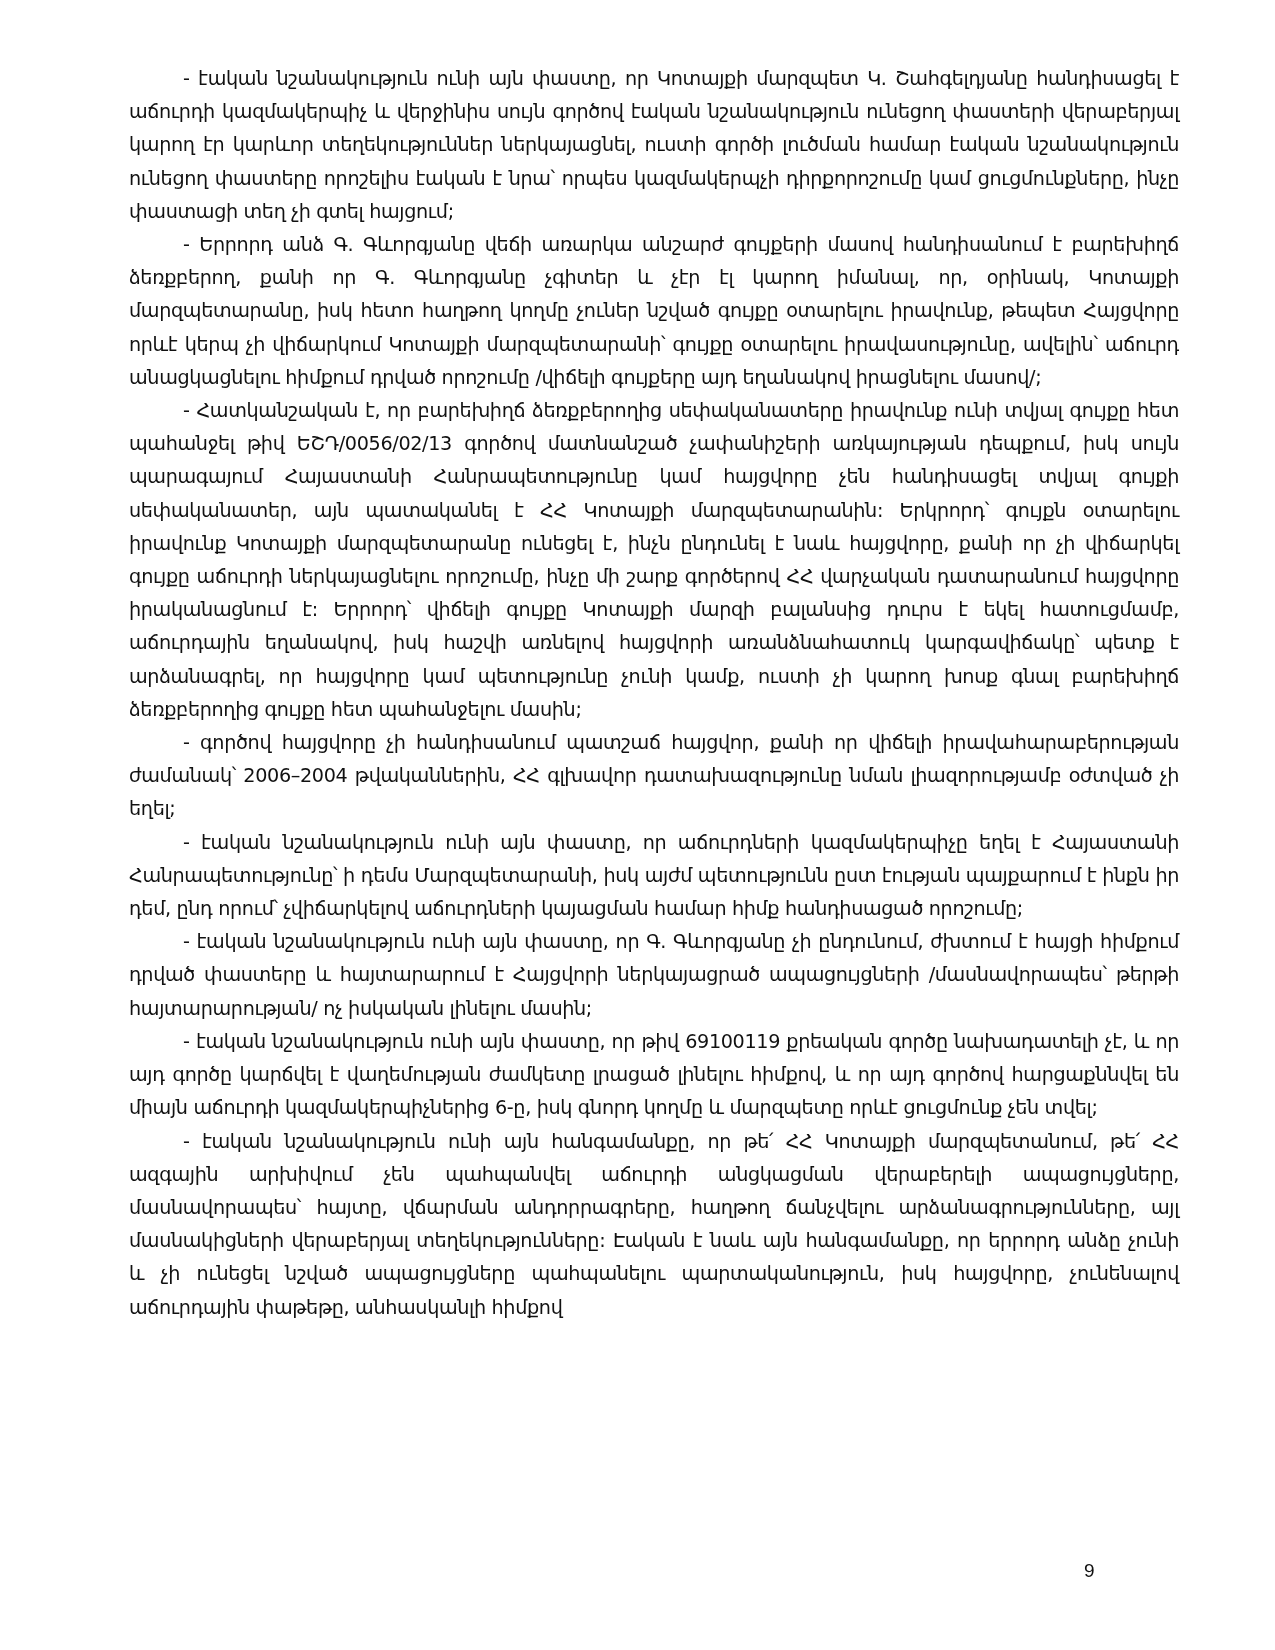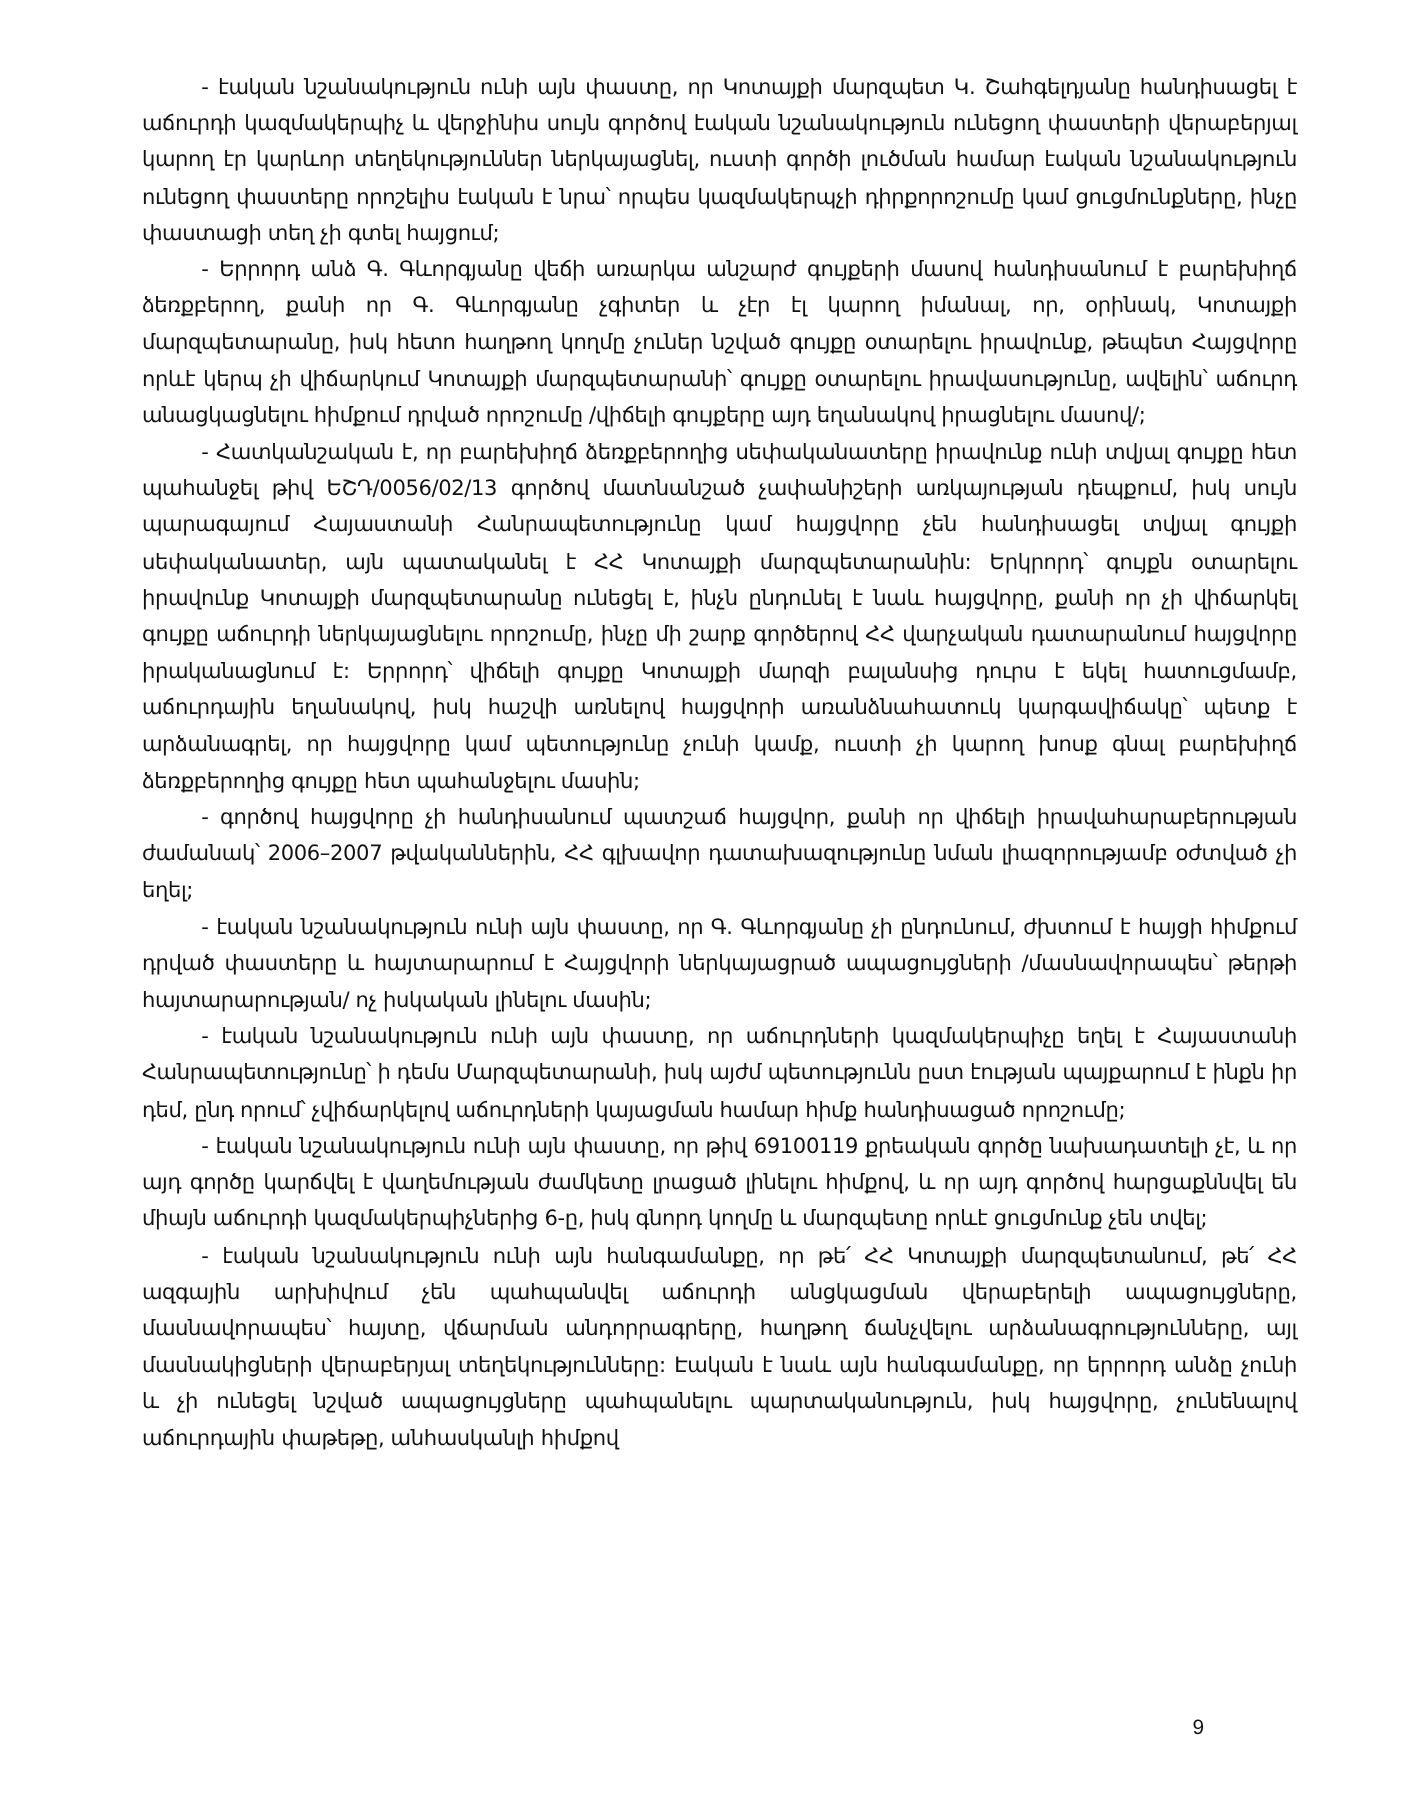--- a/index.html
+++ b/index.html
@@ -16,20 +16,20 @@
     font-family: "Liberation Sans", sans-serif; font-size: 19px; color: #111;
   }
 </style>
 </head>
 <body>
 
 <div class="page">
   <p>- էական նշանակություն ունի այն փաստը, որ Կոտայքի մարզպետ Կ. Շահգելդյանը հանդիսացել է աճուրդի կազմակերպիչ և վերջինիս սույն գործով էական նշանակություն ունեցող փաստերի վերաբերյալ կարող էր կարևոր տեղեկություններ ներկայացնել, ուստի գործի լուծման համար էական նշանակություն ունեցող փաստերը որոշելիս էական է նրա՝ որպես կազմակերպչի դիրքորոշումը կամ ցուցմունքները, ինչը փաստացի տեղ չի գտել հայցում;</p>
   <p>- Երրորդ անձ Գ. Գևորգյանը վեճի առարկա անշարժ գույքերի մասով հանդիսանում է բարեխիղճ ձեռքբերող, քանի որ Գ. Գևորգյանը չգիտեր և չէր էլ կարող իմանալ, որ, օրինակ, Կոտայքի մարզպետարանը, իսկ հետո հաղթող կողմը չուներ նշված գույքը օտարելու իրավունք, թեպետ Հայցվորը որևէ կերպ չի վիճարկում Կոտայքի մարզպետարանի՝ գույքը օտարելու իրավասությունը, ավելին՝ աճուրդ անացկացնելու հիմքում դրված որոշումը /վիճելի գույքերը այդ եղանակով իրացնելու մասով/;</p>
   <p>- Հատկանշական է, որ բարեխիղճ ձեռքբերողից սեփականատերը իրավունք ունի տվյալ գույքը հետ պահանջել թիվ ԵՇԴ/0056/02/13 գործով մատնանշած չափանիշերի առկայության դեպքում, իսկ սույն պարագայում Հայաստանի Հանրապետությունը կամ հայցվորը չեն հանդիսացել տվյալ գույքի սեփականատեր, այն պատականել է ՀՀ Կոտայքի մարզպետարանին: Երկրորդ՝ գույքն օտարելու իրավունք Կոտայքի մարզպետարանը ունեցել է, ինչն ընդունել է նաև հայցվորը, քանի որ չի վիճարկել գույքը աճուրդի ներկայացնելու որոշումը, ինչը մի շարք գործերով ՀՀ վարչական դատարանում հայցվորը իրականացնում է: Երրորդ՝ վիճելի գույքը Կոտայքի մարզի բալանսից դուրս է եկել հատուցմամբ, աճուրդային եղանակով, իսկ հաշվի առնելով հայցվորի առանձնահատուկ կարգավիճակը՝ պետք է արձանագրել, որ հայցվորը կամ պետությունը չունի կամք, ուստի չի կարող խոսք գնալ բարեխիղճ ձեռքբերողից գույքը հետ պահանջելու մասին;</p>
-  <p>- գործով հայցվորը չի հանդիսանում պատշաճ հայցվոր, քանի որ վիճելի իրավահարաբերության ժամանակ՝ 2006–2007 թվականներին, ՀՀ գլխավոր դատախազությունը նման լիազորությամբ օժտված չի եղել;</p>
+  <p>- գործով հայցվորը չի հանդիսանում պատշաճ հայցվոր, քանի որ վիճելի իրավահարաբերության ժամանակ՝ 2006–2004 թվականներին, ՀՀ գլխավոր դատախազությունը նման լիազորությամբ օժտված չի եղել;</p>
+  <p>- էական նշանակություն ունի այն փաստը, որ աճուրդների կազմակերպիչը եղել է Հայաստանի Հանրապետությունը՝ ի դեմս Մարզպետարանի, իսկ այժմ պետությունն ըստ էության պայքարում է ինքն իր դեմ, ընդ որում՝ չվիճարկելով աճուրդների կայացման համար հիմք հանդիսացած որոշումը;</p>
   <p>- էական նշանակություն ունի այն փաստը, որ Գ. Գևորգյանը չի ընդունում, ժխտում է հայցի հիմքում դրված փաստերը և հայտարարում է Հայցվորի ներկայացրած ապացույցների /մասնավորապես՝ թերթի հայտարարության/ ոչ իսկական լինելու մասին;</p>
-  <p>- էական նշանակություն ունի այն փաստը, որ աճուրդների կազմակերպիչը եղել է Հայաստանի Հանրապետությունը՝ ի դեմս Մարզպետարանի, իսկ այժմ պետությունն ըստ էության պայքարում է ինքն իր դեմ, ընդ որում՝ չվիճարկելով աճուրդների կայացման համար հիմք հանդիսացած որոշումը;</p>
   <p>- էական նշանակություն ունի այն փաստը, որ թիվ 69100119 քրեական գործը նախադատելի չէ, և որ այդ գործը կարճվել է վաղեմության ժամկետը լրացած լինելու հիմքով, և որ այդ գործով հարցաքննվել են միայն աճուրդի կազմակերպիչներից 6-ը, իսկ գնորդ կողմը և մարզպետը որևէ ցուցմունք չեն տվել;</p>
   <p>- էական նշանակություն ունի այն հանգամանքը, որ թե՛ ՀՀ Կոտայքի մարզպետանում, թե՛ ՀՀ ազգային արխիվում չեն պահպանվել աճուրդի անցկացման վերաբերելի ապացույցները, մասնավորապես՝ հայտը, վճարման անդորրագրերը, հաղթող ճանչվելու արձանագրությունները, այլ մասնակիցների վերաբերյալ տեղեկությունները: Էական է նաև այն հանգամանքը, որ երրորդ անձը չունի և չի ունեցել նշված ապացույցները պահպանելու պարտականություն, իսկ հայցվորը, չունենալով աճուրդային փաթեթը, անհասկանլի հիմքով</p>
 </div>
 
 <div class="page-number">9</div>
 
 </body></html>

